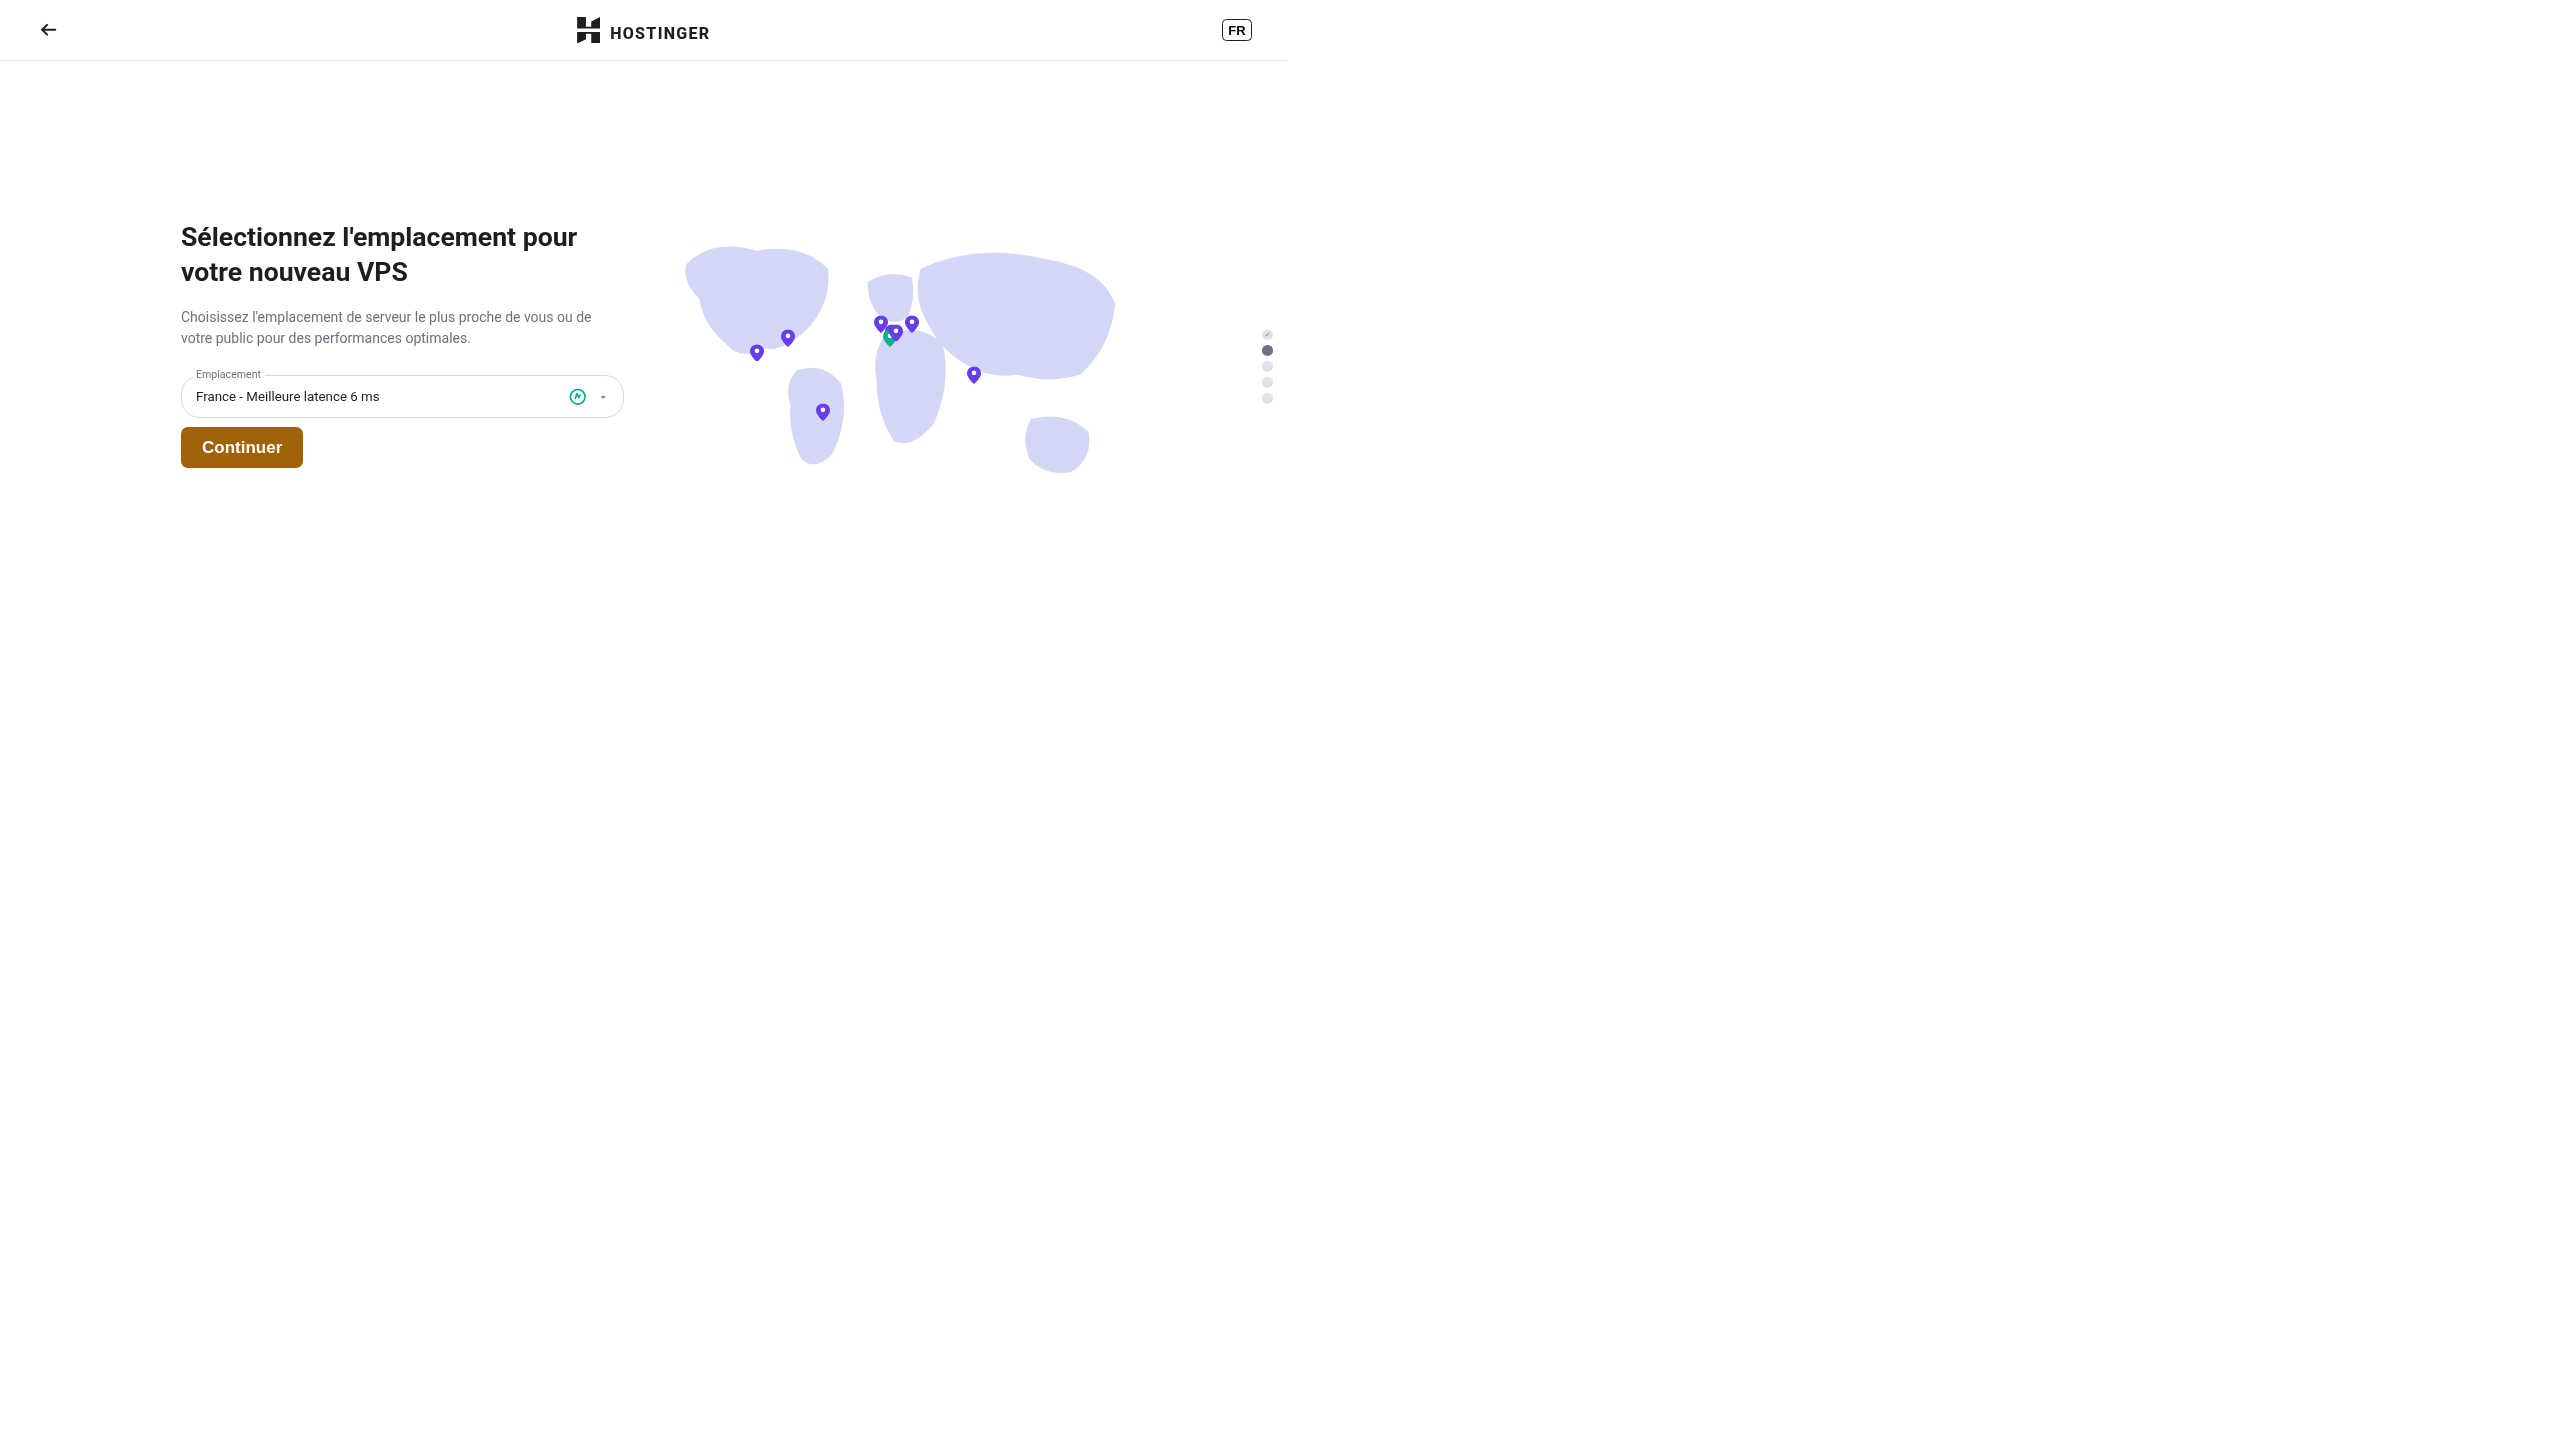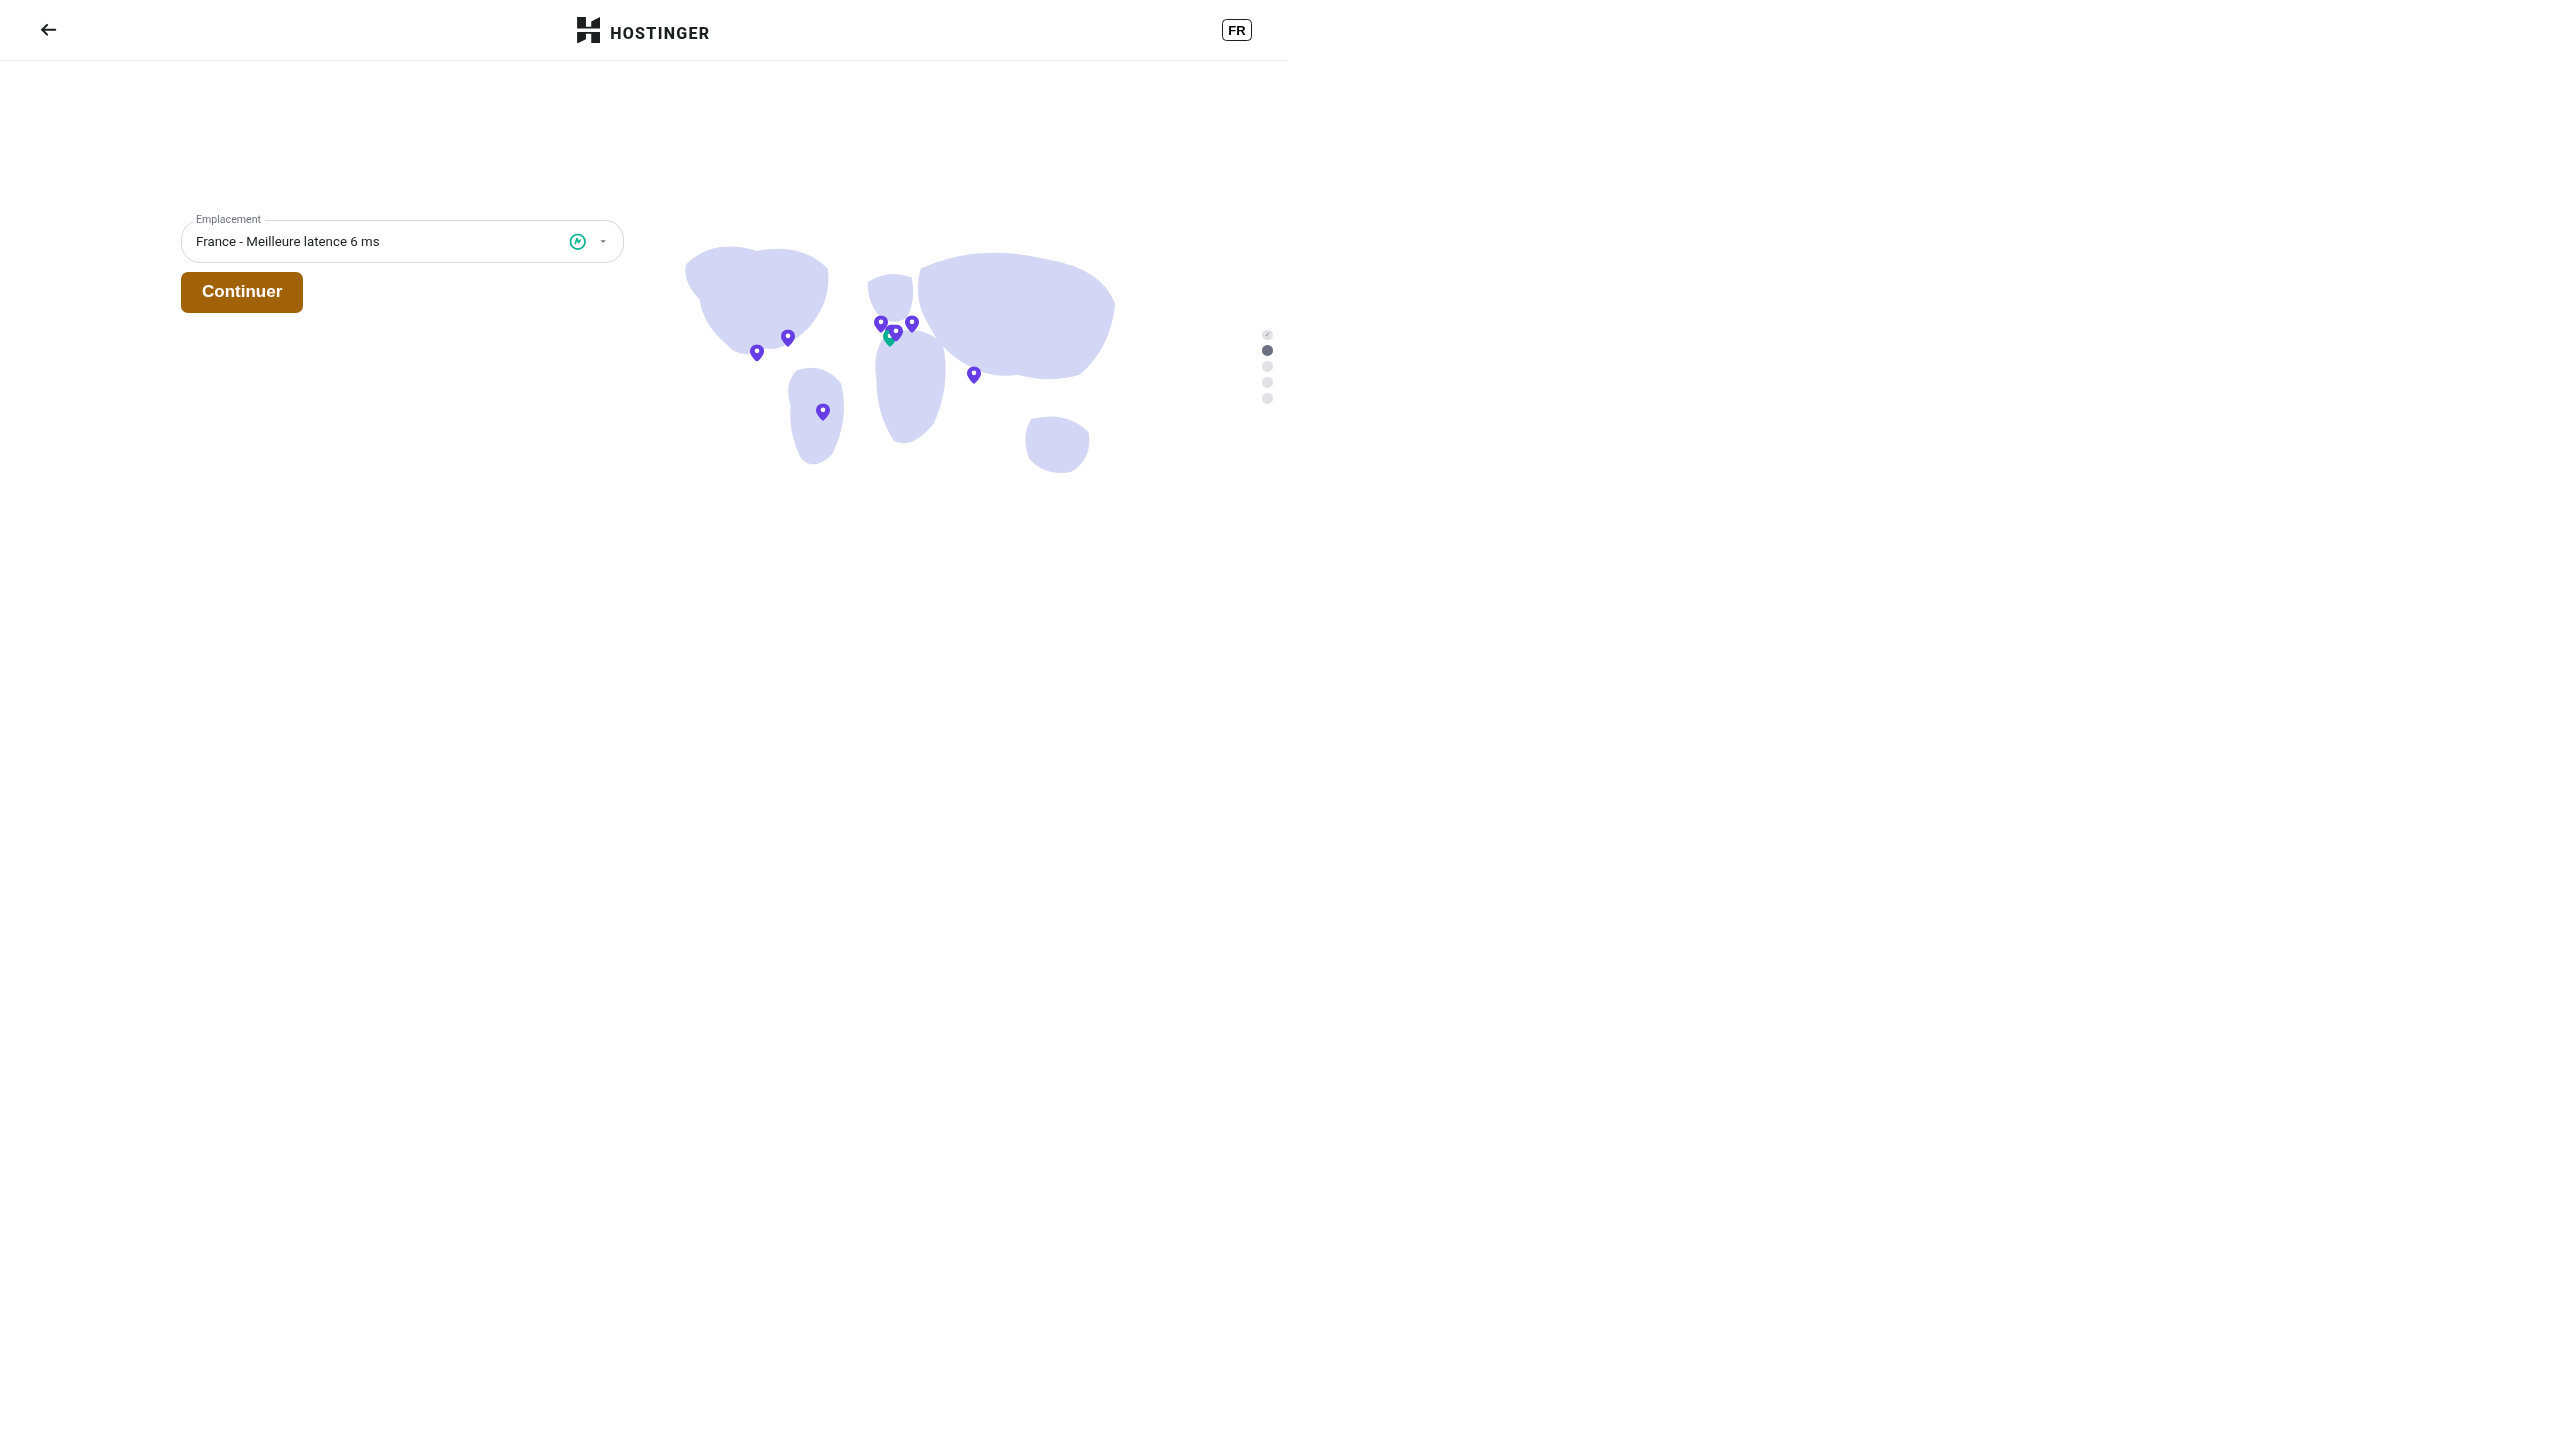--- a/index.html
+++ b/index.html
@@ -207,20 +207,22 @@
       <path d="M0 0 L10 0 L10 11 L16 11 L16 5 L26 0 L26 13 L0 13 Z"></path>
       <path d="M0 17 L26 17 L26 30 L16 30 L16 19 L10 19 L10 25 L0 30 Z"></path>
     </svg>
     <span class="logo-text">HOSTINGER</span>
   </div>
   <button class="lang-btn">FR</button>
 </div>
 
 <div class="main">
   <div class="left">
+    <h1 class="title">Sélectionnez l'emplacement pour votre nouveau VPS</h1>
+    <p class="subtitle">Choisissez l'emplacement de serveur le plus proche de vous ou de votre public pour des performances optimales.</p>
 
     <div class="field">
       <span class="field-label">Emplacement</span>
       <div class="select">
         <span>France - Meilleure latence 6 ms</span>
         <span class="select-right">
           <svg class="eco-icon" viewBox="0 0 24 24" fill="none" stroke="#00b090" stroke-width="2">
               <circle cx="12" cy="12" r="9"></circle>
               <path d="M9 14 L11 8 L13 13 L15 10" stroke-linecap="round" stroke-linejoin="round"></path>
             </svg>

